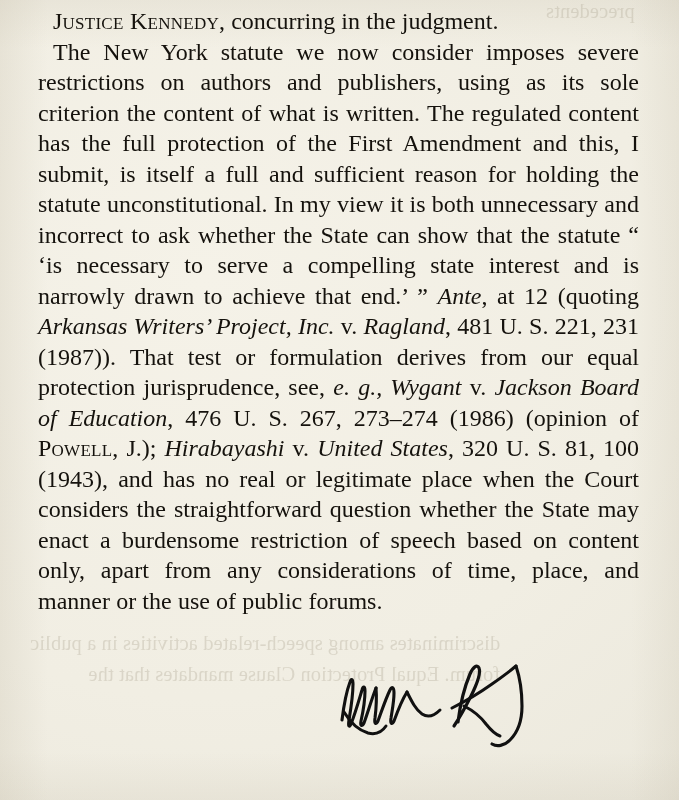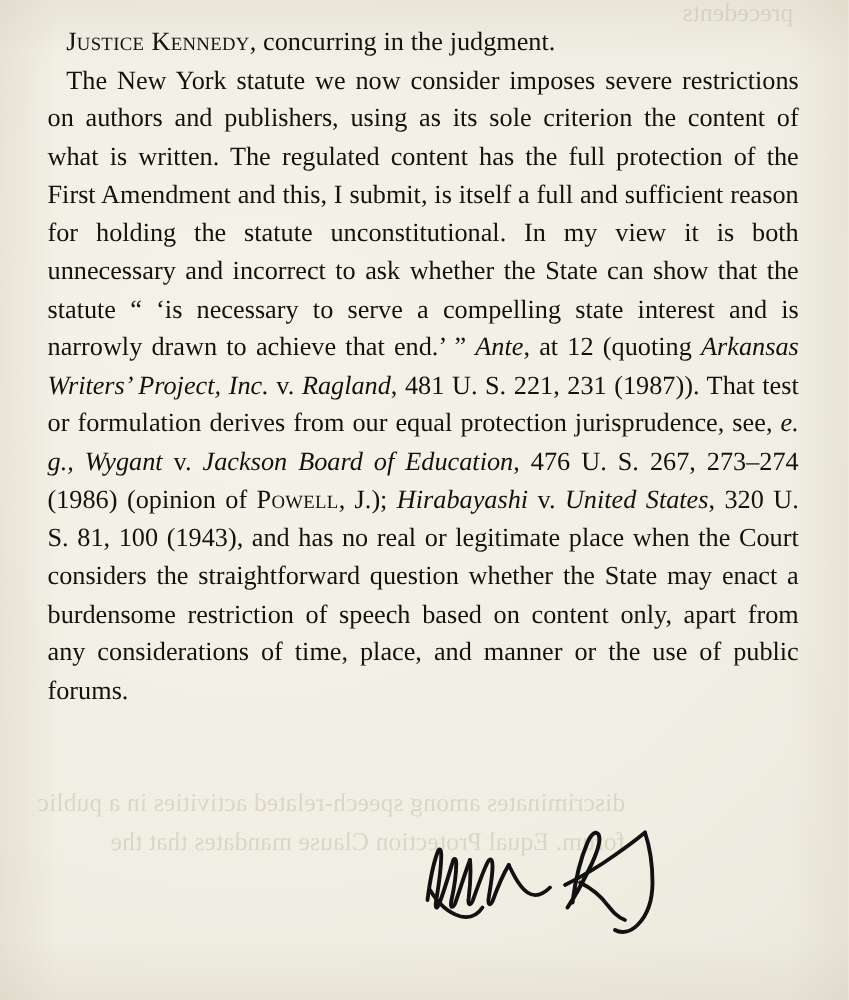--- a/index.html
+++ b/index.html
@@ -50,24 +50,24 @@
     user-select: none;
     filter: blur(.4px);
   }
   #bleed-top    { top: -4px;  right: 44px; text-align: right; }
   #bleed-bottom { top: 628px; left: 30px;  }
 
   
   #textblock {
     position: absolute;
     left: 38px;
-    top: 18px;
+    top: 6px;
     width: 601px;
     color: #15120d;
-    font-size: 21px;
+    font-size: 24px;
     line-height: 30.5px;
   }
 
   p.para {
     margin: 0;
     text-align: justify;
     text-align-last: left;
     -webkit-hyphens: none;
     hyphens: none;
     word-spacing: .2px;

